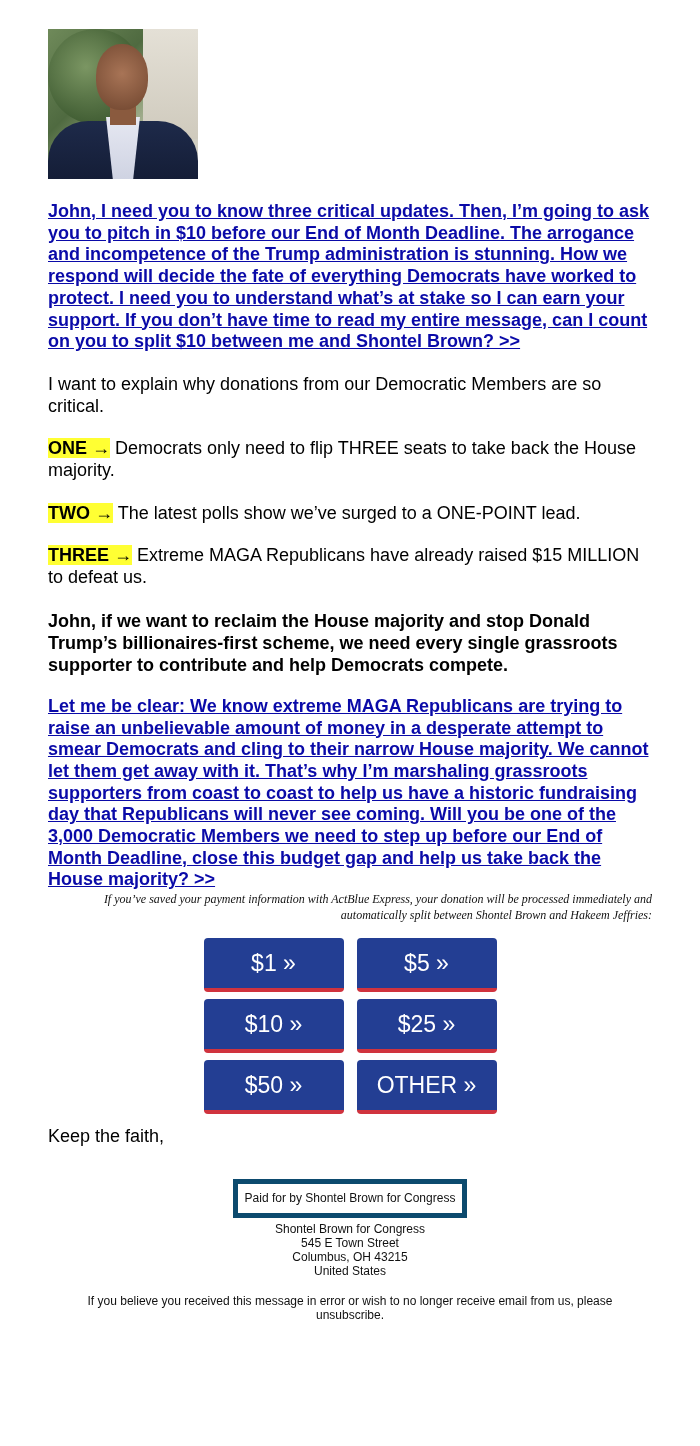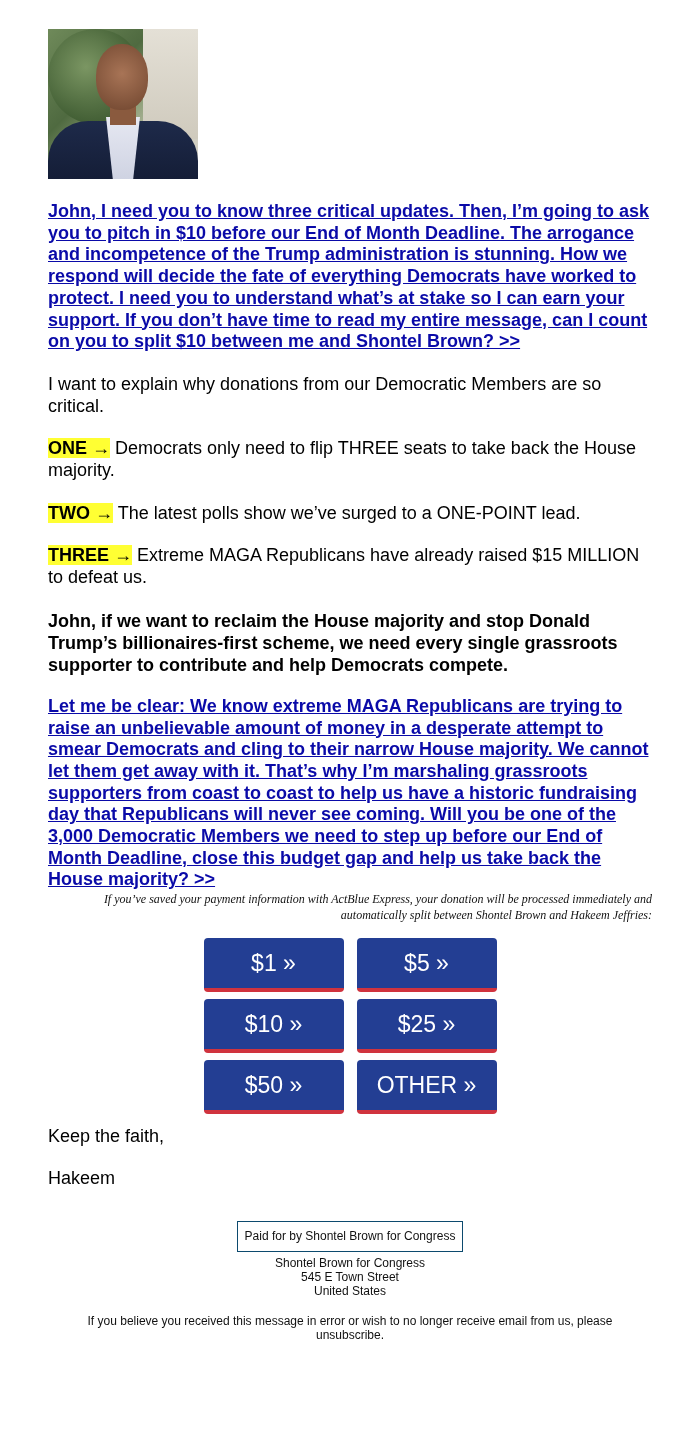--- a/index.html
+++ b/index.html
@@ -26,21 +26,21 @@
   .btn-grid { display: grid; grid-template-columns: 140px 140px; gap: 7px 13px; justify-content: center; margin-top: 15px; }
   .btn {
     height: 54px; background: #233e93; color: #fff; border-radius: 4px;
     border-bottom: 4px solid #d0333e; box-sizing: border-box;
     display: flex; align-items: center; justify-content: center;
     font-size: 23px; cursor: pointer; text-decoration: none;
   }
   .sign { font-size: 18px; line-height: 21px; margin-top: 12px; }
   .sign2 { font-size: 18px; line-height: 21px; margin-top: 21px; }
   .footer { text-align: center; margin-top: 32px; font-size: 12px; line-height: 14px; color: #111; }
-  .paid { display: inline-block; border: 1px solid #0c4a6e; padding: 7px 7px 8px 7px; font-size: 12px; }
+  .paid { display: inline-block; border: 5px solid #0c4a6e; padding: 7px 7px 8px 7px; font-size: 12px; }
   .addr { margin-top: 4px; }
   .unsub { margin-top: 16px; padding: 0 30px; }
 </style>
 </head>
 <body>
 
 <div class="wrap">
 
   <div class="photo" title="Portrait of Hakeem Jeffries">
     <div class="bg-leaf1"></div>
@@ -80,25 +80,25 @@
   <div class="btn-grid">
     <a href="#" class="btn">$1 »</a>
     <a href="#" class="btn">$5 »</a>
     <a href="#" class="btn">$10 »</a>
     <a href="#" class="btn">$25 »</a>
     <a href="#" class="btn">$50 »</a>
     <a href="#" class="btn">OTHER »</a>
   </div>
 
   <p class="sign">Keep the faith,</p>
-  <p class="sign2">Hakeem</p>
 
   <div class="footer">
     <div class="paid">Paid for by Shontel Brown for Congress</div>
     <div class="addr">
       <div>Shontel Brown for Congress</div>
       <div>545 E Town Street</div>
+      <div>Columbus, OH 43215</div>
       <div>United States</div>
     </div>
     <div class="unsub">If you believe you received this message in error or wish to no longer receive email from us, please unsubscribe.</div>
   </div>
 
 </div>
 
 </body></html>

